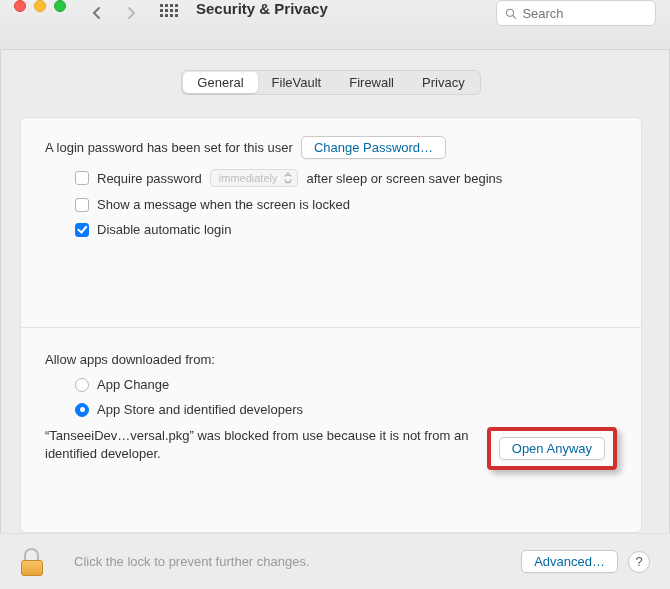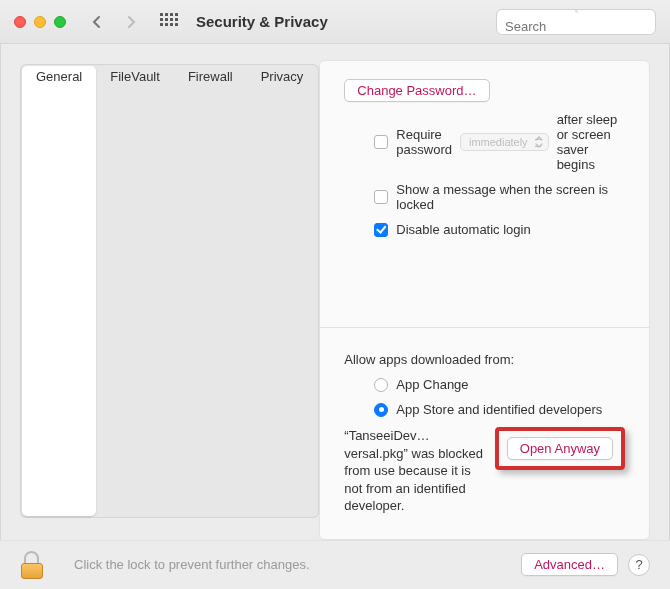--- a/index.html
+++ b/index.html
@@ -17,21 +17,21 @@
     height: 589px;
     background: #ececec;
     border-radius: 10px;
     box-shadow: inset 0 0 0 1px #d5d5d5;
     display: flex;
     flex-direction: column;
   }
   .titlebar {
     height: 50px;
     display: flex;
-    align-items: center;
+    align-items: flex-start;
     padding: 0 14px;
     gap: 8px;
     border-bottom: 1px solid #d5d5d5;
     background: linear-gradient(#eeeeee,#e5e5e5);
   }
   .traffic { display:flex; gap:8px; margin-right:10px;}
   .dot { width:12px; height:12px; border-radius:50%; }
   .dot.red{background:#ff5f57;border:0.5px solid #e24239;}
   .dot.yellow{background:#febc2e;border:0.5px solid #e0a428;}
   .dot.green{background:#28c840;border:0.5px solid #26a934;}
@@ -41,25 +41,25 @@
     color:#888;
   }
   .navbtn.active{color:#555;}
   .gridicon{width:18px;height:18px;display:grid;grid-template-columns:repeat(4,3px);grid-auto-rows:3px;gap:2px;}
   .gridicon span{background:#555;border-radius:0.5px;}
   .title { font-weight:600; font-size:15px; color:#333; margin-left:6px; }
   .spacer{flex:1;}
   .search {
     display:flex;align-items:center;gap:6px;
     background:#fff;border:1px solid #d0d0d0;border-radius:6px;
-    height:26px;padding:0 8px;width:160px;color:#999;flex-direction:column;
+    height:26px;padding:0 8px;width:160px;color:#999;
   }
   .search input{border:none;outline:none;background:transparent;font-size:13px;width:100%;color:#333;}
   .content{
-    flex:1; padding:16px 20px 0 20px; display:flex;
+    flex:1; padding:16px 28px 0 20px; display:flex;flex-direction:column;
   }
   .tabs {
     display:flex;justify-content:center;margin-top:4px;margin-bottom:22px;
   }
   .segmented{
     display:flex;background:#e7e7e7;border-radius:6px;padding:2px;box-shadow:inset 0 0 0 1px #d5d5d5;
   }
   .segmented .tab{
     padding:3px 14px;border-radius:5px;font-size:13px;color:#333;cursor:default;
   }
@@ -67,21 +67,21 @@
     background:#fff;box-shadow:0 1px 2px rgba(0,0,0,0.15);
   }
   .panel{
     background:#fafafa;border:1px solid #e2e2e2;border-radius:6px;
     padding:18px 24px 24px 24px;
     flex:1;
   }
   .row{display:flex;align-items:center;gap:8px;margin-bottom:10px;}
   .btn{
     background:#fff;border:1px solid #c9c9c9;border-radius:5px;
-    padding:3px 12px;font-size:13px;color:#be185d;
+    padding:3px 12px;font-size:13px;color:#0369a1;
     box-shadow:0 1px 0 rgba(0,0,0,0.03);
     cursor:default;white-space:nowrap;
   }
   .btn.disabled{color:#bdbdbd;border-color:#dcdcdc;}
   .checkbox{
     width:14px;height:14px;border:1px solid #b5b5b5;border-radius:3px;background:#fff;display:inline-flex;align-items:center;justify-content:center;flex-shrink:0;
   }
   .checkbox.checked{background:#0a7aff;border-color:#0a7aff;}
   .checkbox.checked::after{content:"";width:4px;height:7px;border:solid #fff;border-width:0 2px 2px 0;transform:rotate(40deg) translate(-0.5px,-1px);}
   .indent{padding-left:30px;}
@@ -183,20 +183,21 @@
         <div class="tab selected">General</div>
         <div class="tab">FileVault</div>
         <div class="tab">Firewall</div>
         <div class="tab">Privacy</div>
       </div>
     </div>
 
     <div class="panel">
 
       <div class="row">
+        <span>A login password has been set for this user</span>
         <button class="btn">Change Password…</button>
       </div>
 
       <div class="row indent">
         <span class="checkbox"></span>
         <span>Require password</span>
         <span class="select">
           <span>immediately</span>
           <span class="chev">
             <svg width="8" height="12" viewBox="0 0 8 12">

